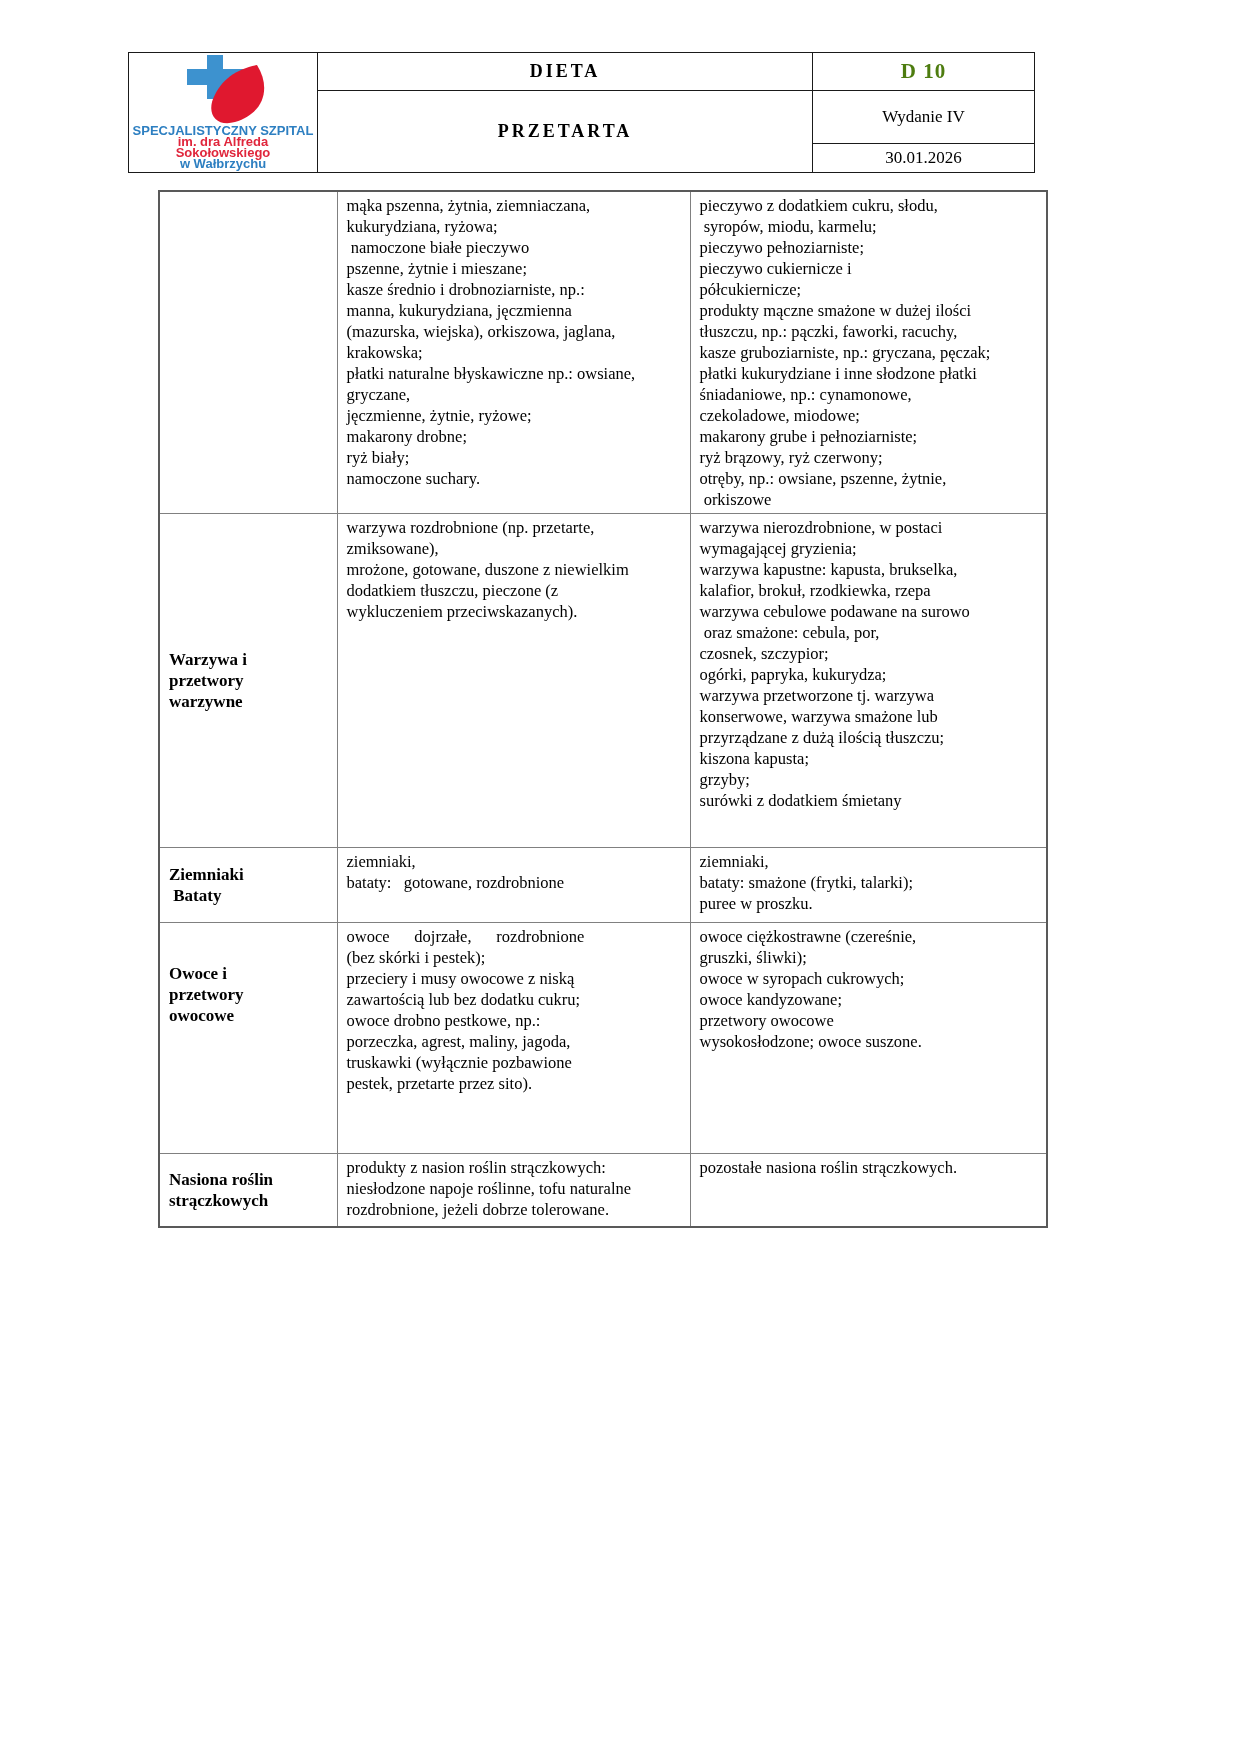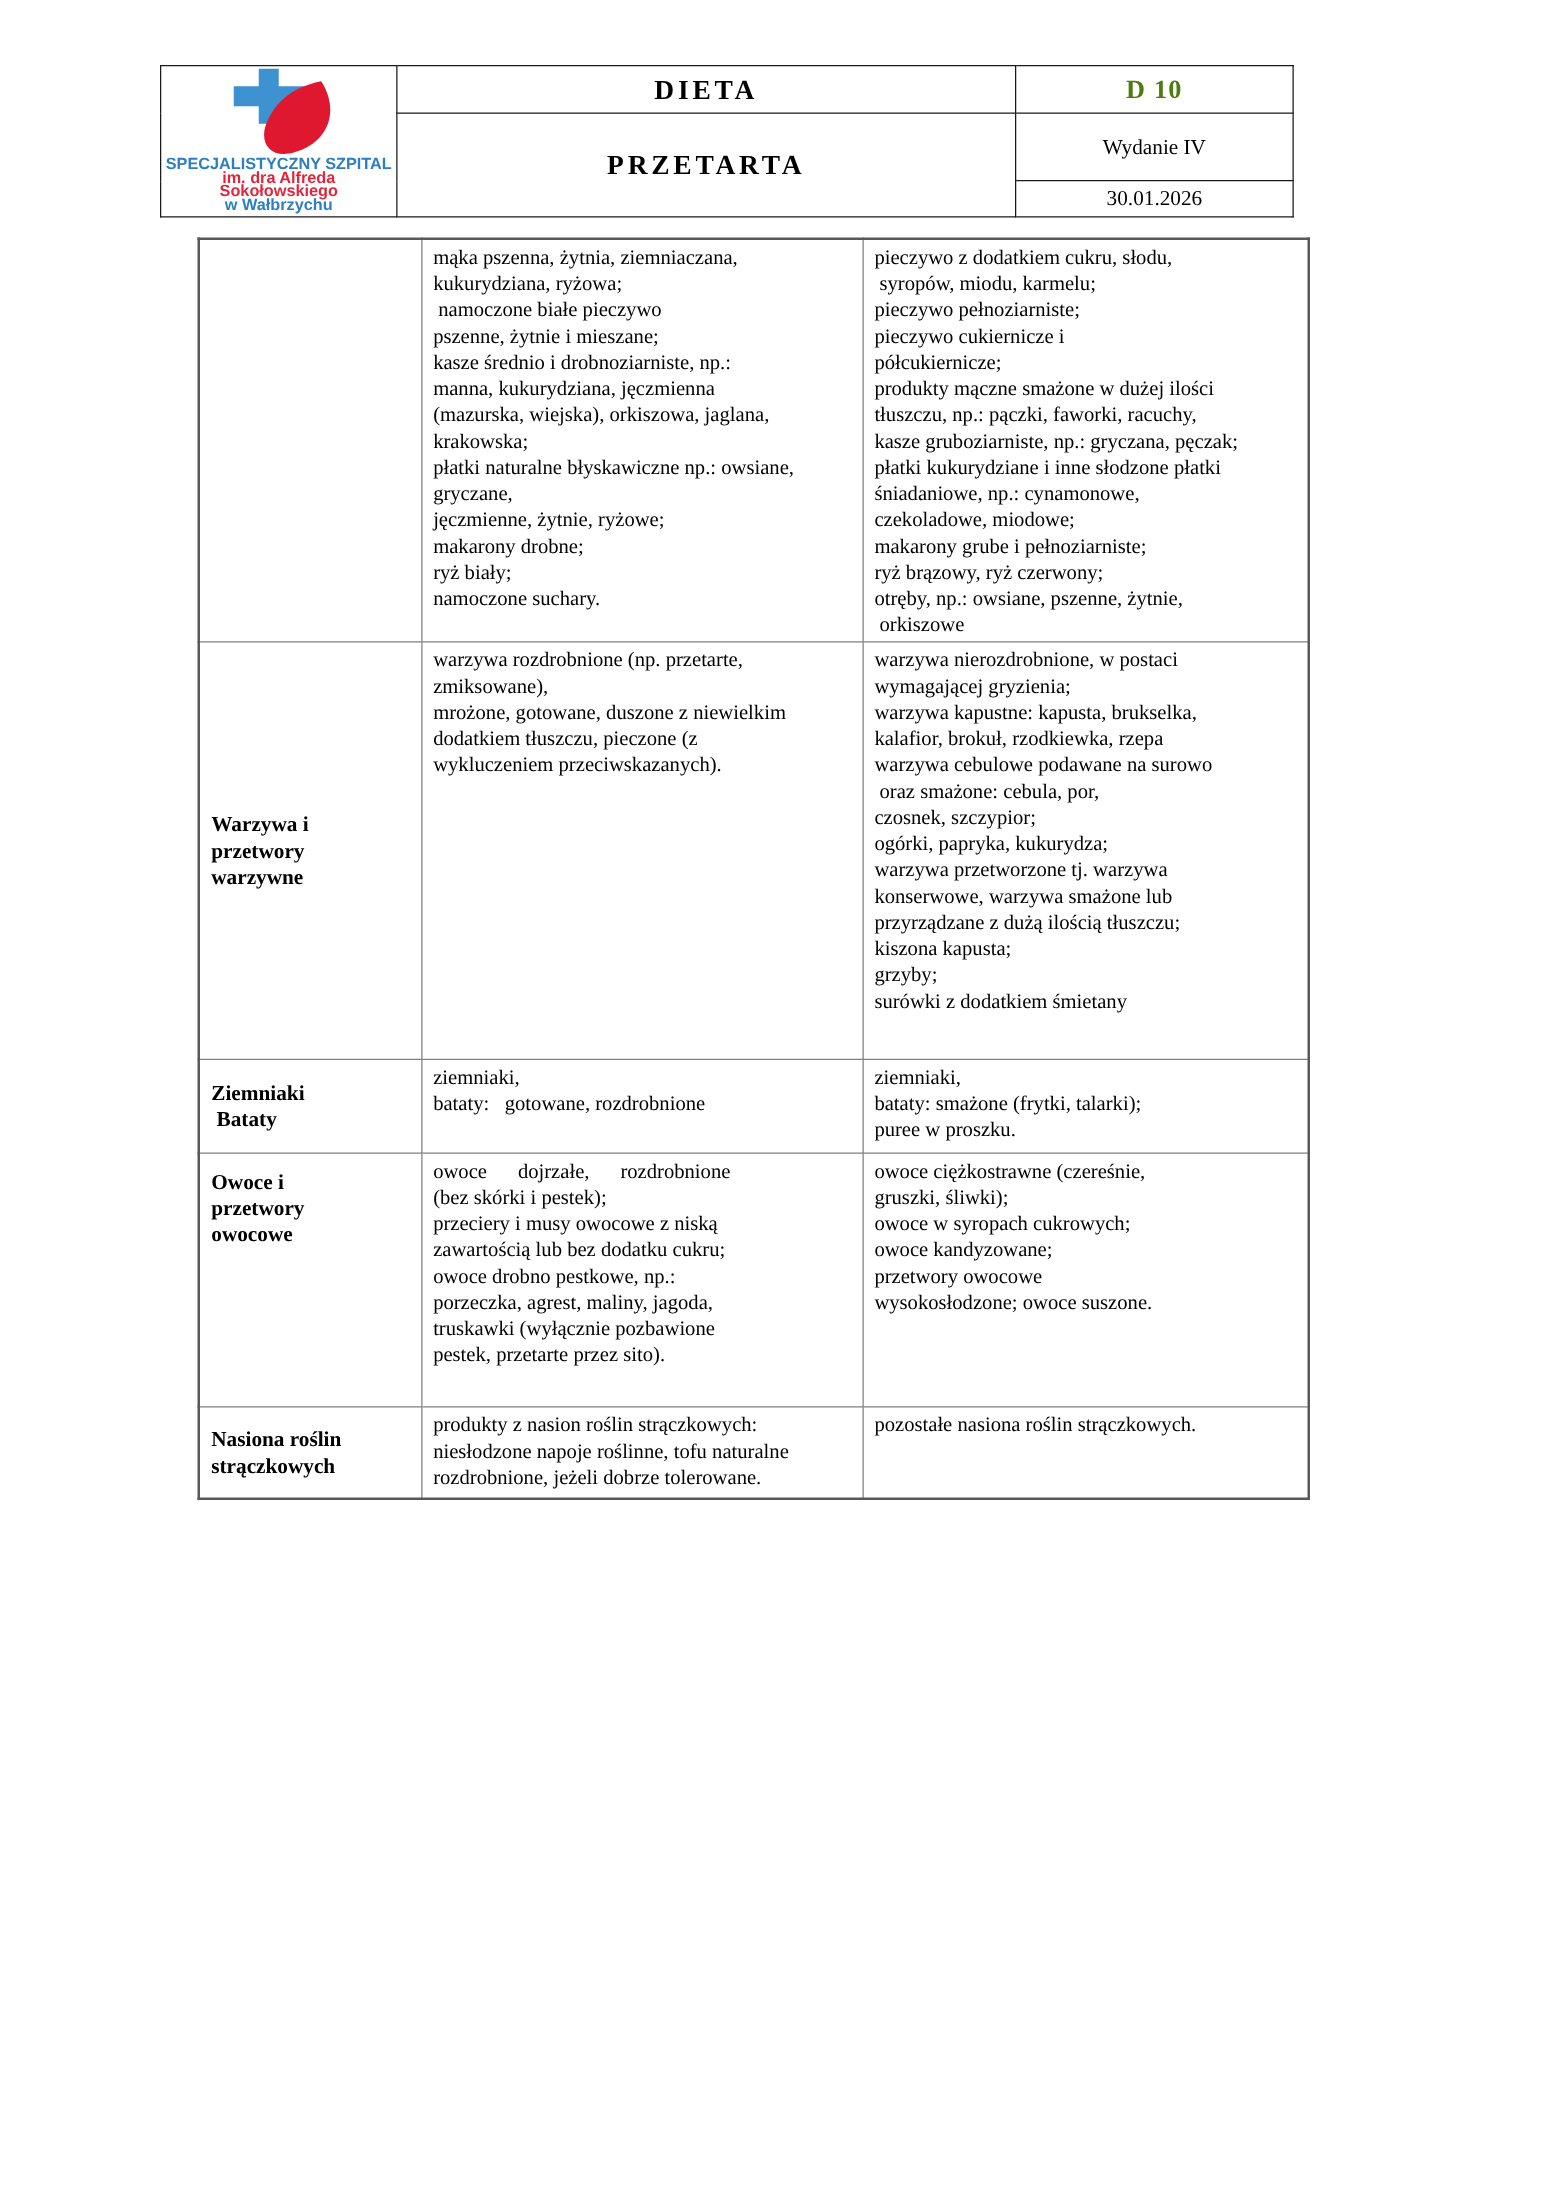--- a/index.html
+++ b/index.html
@@ -3,21 +3,21 @@
 <meta charset="utf-8">
 <style>
   html,body{margin:0;padding:0;background:#ffffff;}
   body{width:1240px;height:1754px;font-family:"Liberation Serif",serif;color:#000;}
   .page{position:relative;width:1240px;height:1754px;background:#fff;overflow:hidden;}
 
   
   .header-table{position:absolute;left:128px;top:52px;border-collapse:collapse;table-layout:fixed;}
   .header-table td{border:1.5px solid #1a1a1a;padding:0;vertical-align:middle;}
   .logo-cell{width:188px;text-align:center;}
-  .hdr-center{width:494px;text-align:center;font-weight:bold;font-size:22px;letter-spacing:3px;}
+  .hdr-center{width:494px;text-align:center;font-weight:bold;font-size:18px;letter-spacing:3px;}
   .hdr-right{width:221px;text-align:center;}
   .row-dieta{height:38px;}
   .row-wydanie{height:29px;}
   .row-date{height:29px;}
   .code-text{font-weight:bold;font-size:21px;color:#4d7c0f;letter-spacing:1px;}
   .meta-text{font-size:17px;}
 
   .logo-wrap{display:inline-block;text-align:center;line-height:0;}
   .logo-svg{display:block;margin:0 auto;}
   .logo-lines{font-family:"Liberation Sans",sans-serif;font-size:13px;font-weight:bold;line-height:11px;}
@@ -26,21 +26,21 @@
 
   
   .main-table{position:absolute;left:158px;top:190px;width:888px;border-collapse:collapse;table-layout:fixed;border:2px solid #595959;}
   .main-table td{border:1px solid #808080;vertical-align:top;padding:3px 6px 3px 9px;
       font-size:16.5px;line-height:21px;white-space:pre-wrap;overflow:hidden;}
   .col-label{width:178px;}
   .col-allowed{width:353px;}
   .col-forbidden{width:357px;}
   td.label-cell{font-weight:bold;font-size:17px;vertical-align:middle;}
   td.label-top{vertical-align:top;}
-  td.label-toppad{vertical-align:top;padding-top:12px;}
+  td.label-toppad{vertical-align:top;padding-top:40px;}
   tr.r1 td{height:315px;}
   tr.r2 td{height:327px;}
   tr.r3 td{height:68px;}
   tr.r4 td{height:187px;}
   tr.r5 td{height:66px;}
   tr.r6 td{height:70px;}
 </style>
 </head>
 <body>
 

